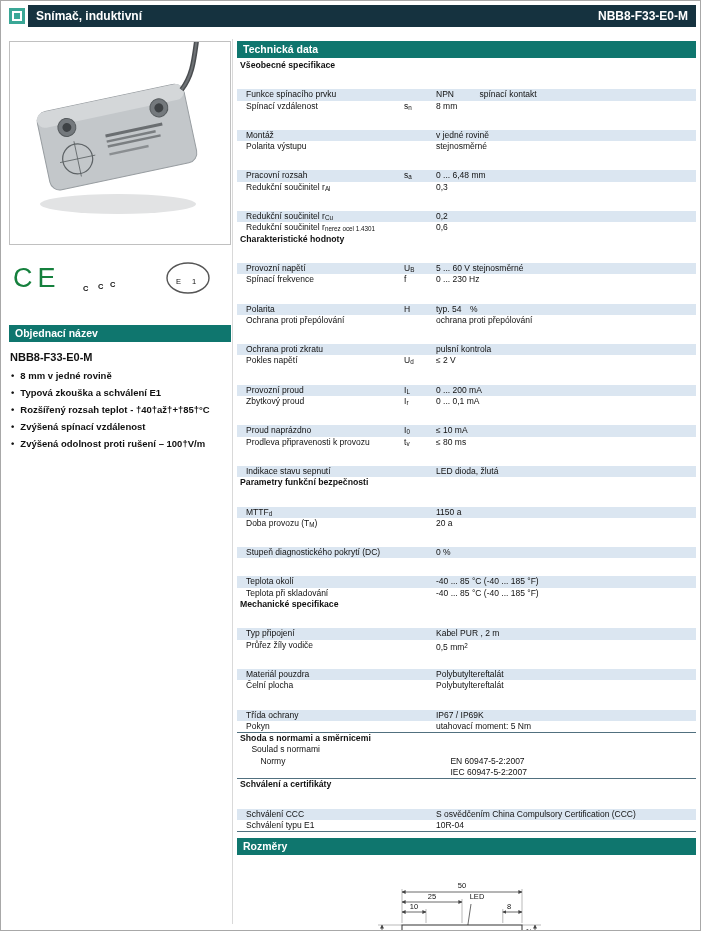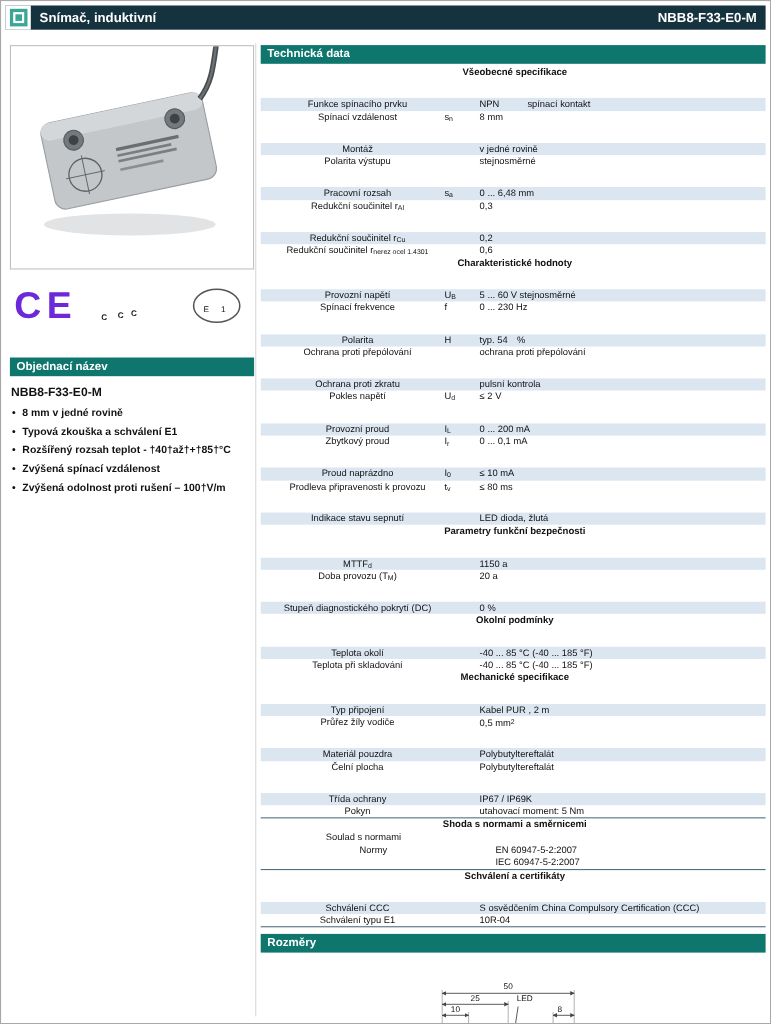--- a/index.html
+++ b/index.html
@@ -16,34 +16,34 @@
   .colsep{position:absolute;left:231px;top:38px;bottom:6px;width:1px;background:#d9d9d9;}
 
   .leftcol{position:absolute;left:8px;top:40px;width:222px;}
   .rightcol{position:absolute;left:236px;top:40px;width:459px;}
 
   .bar{background:#0f766e;color:#fff;font-weight:bold;font-size:10.5px;height:17px;line-height:17px;padding-left:6px;}
 
   
   .photo-box{border:1px solid #c0c0c0;height:202px;background:#fff;overflow:hidden;}
   .marks{display:flex;align-items:center;gap:22px;padding:10px 4px;height:46px;}
-  .ce{font-size:34px;font-weight:bold;color:#6d28d9;letter-spacing:5px;}
+  .ce{font-size:27px;font-weight:normal;color:#15803d;letter-spacing:5px;}
   .order-bar{margin-top:14px;}
   .pname{font-weight:bold;font-size:11px;margin:9px 0 7px 1px;color:#111;}
   .features{list-style:none;margin:0;padding:0 0 0 2px;}
   .features li{display:flex;gap:6px;font-weight:bold;font-size:9.5px;line-height:1.32;margin-bottom:4.5px;color:#111;}
 
   
   .tech-table{margin-top:2px;border-bottom:1px solid #51707f;}
   .trow{display:flex;height:11.3px;line-height:11.5px;font-size:8.5px;color:#111;}
   .trow.tall{height:22.6px;}
   .trow.shade{background:#dbe6f1;margin-top:18px;}
   .trow.sec{font-weight:bold;}
   .trow.rule{border-top:1px solid #51707f;}
-  .cl{width:158px;white-space:nowrap;overflow:hidden;text-align:center;}
+  .cl{width:158px;white-space:nowrap;overflow:hidden;}
   .sechead{padding-left:3px;font-size:8.7px;width:100%;}
   .cs{width:32px;}
   .cv{flex:1;}
   sub{font-size:6.3px;vertical-align:-1px;}
   sup{font-size:6.3px;vertical-align:2px;}
 
   .dims-bar{margin-top:6px;}
   .conn-bar{margin-top:6px;}
   svg text{font-family:"Liberation Sans",sans-serif;font-size:7.5px;fill:#111;}
   .conn-wrap{margin:10px 0 0 60px;}
@@ -243,23 +243,20 @@
         </div>
         <div class="trow">
           <div class="cl" style="padding-left:9px">Doba provozu (T<sub>M</sub>)</div>
           <div class="cs"></div>
           <div class="cv">20 a</div>
         </div>
         <div class="trow shade">
           <div class="cl" style="padding-left:9px">Stupeň diagnostického pokrytí (DC)</div>
           <div class="cs"></div>
           <div class="cv">0 %</div>
-        </div>
-        <div class="trow sec">
-          <div class="cl sechead">Okolní podmínky</div>
         </div>
         <div class="trow shade">
           <div class="cl" style="padding-left:9px">Teplota okolí</div>
           <div class="cs"></div>
           <div class="cv">-40 ... 85 °C (-40 ... 185 °F)</div>
         </div>
         <div class="trow">
           <div class="cl" style="padding-left:9px">Teplota při skladování</div>
           <div class="cs"></div>
           <div class="cv">-40 ... 85 °C (-40 ... 185 °F)</div>

